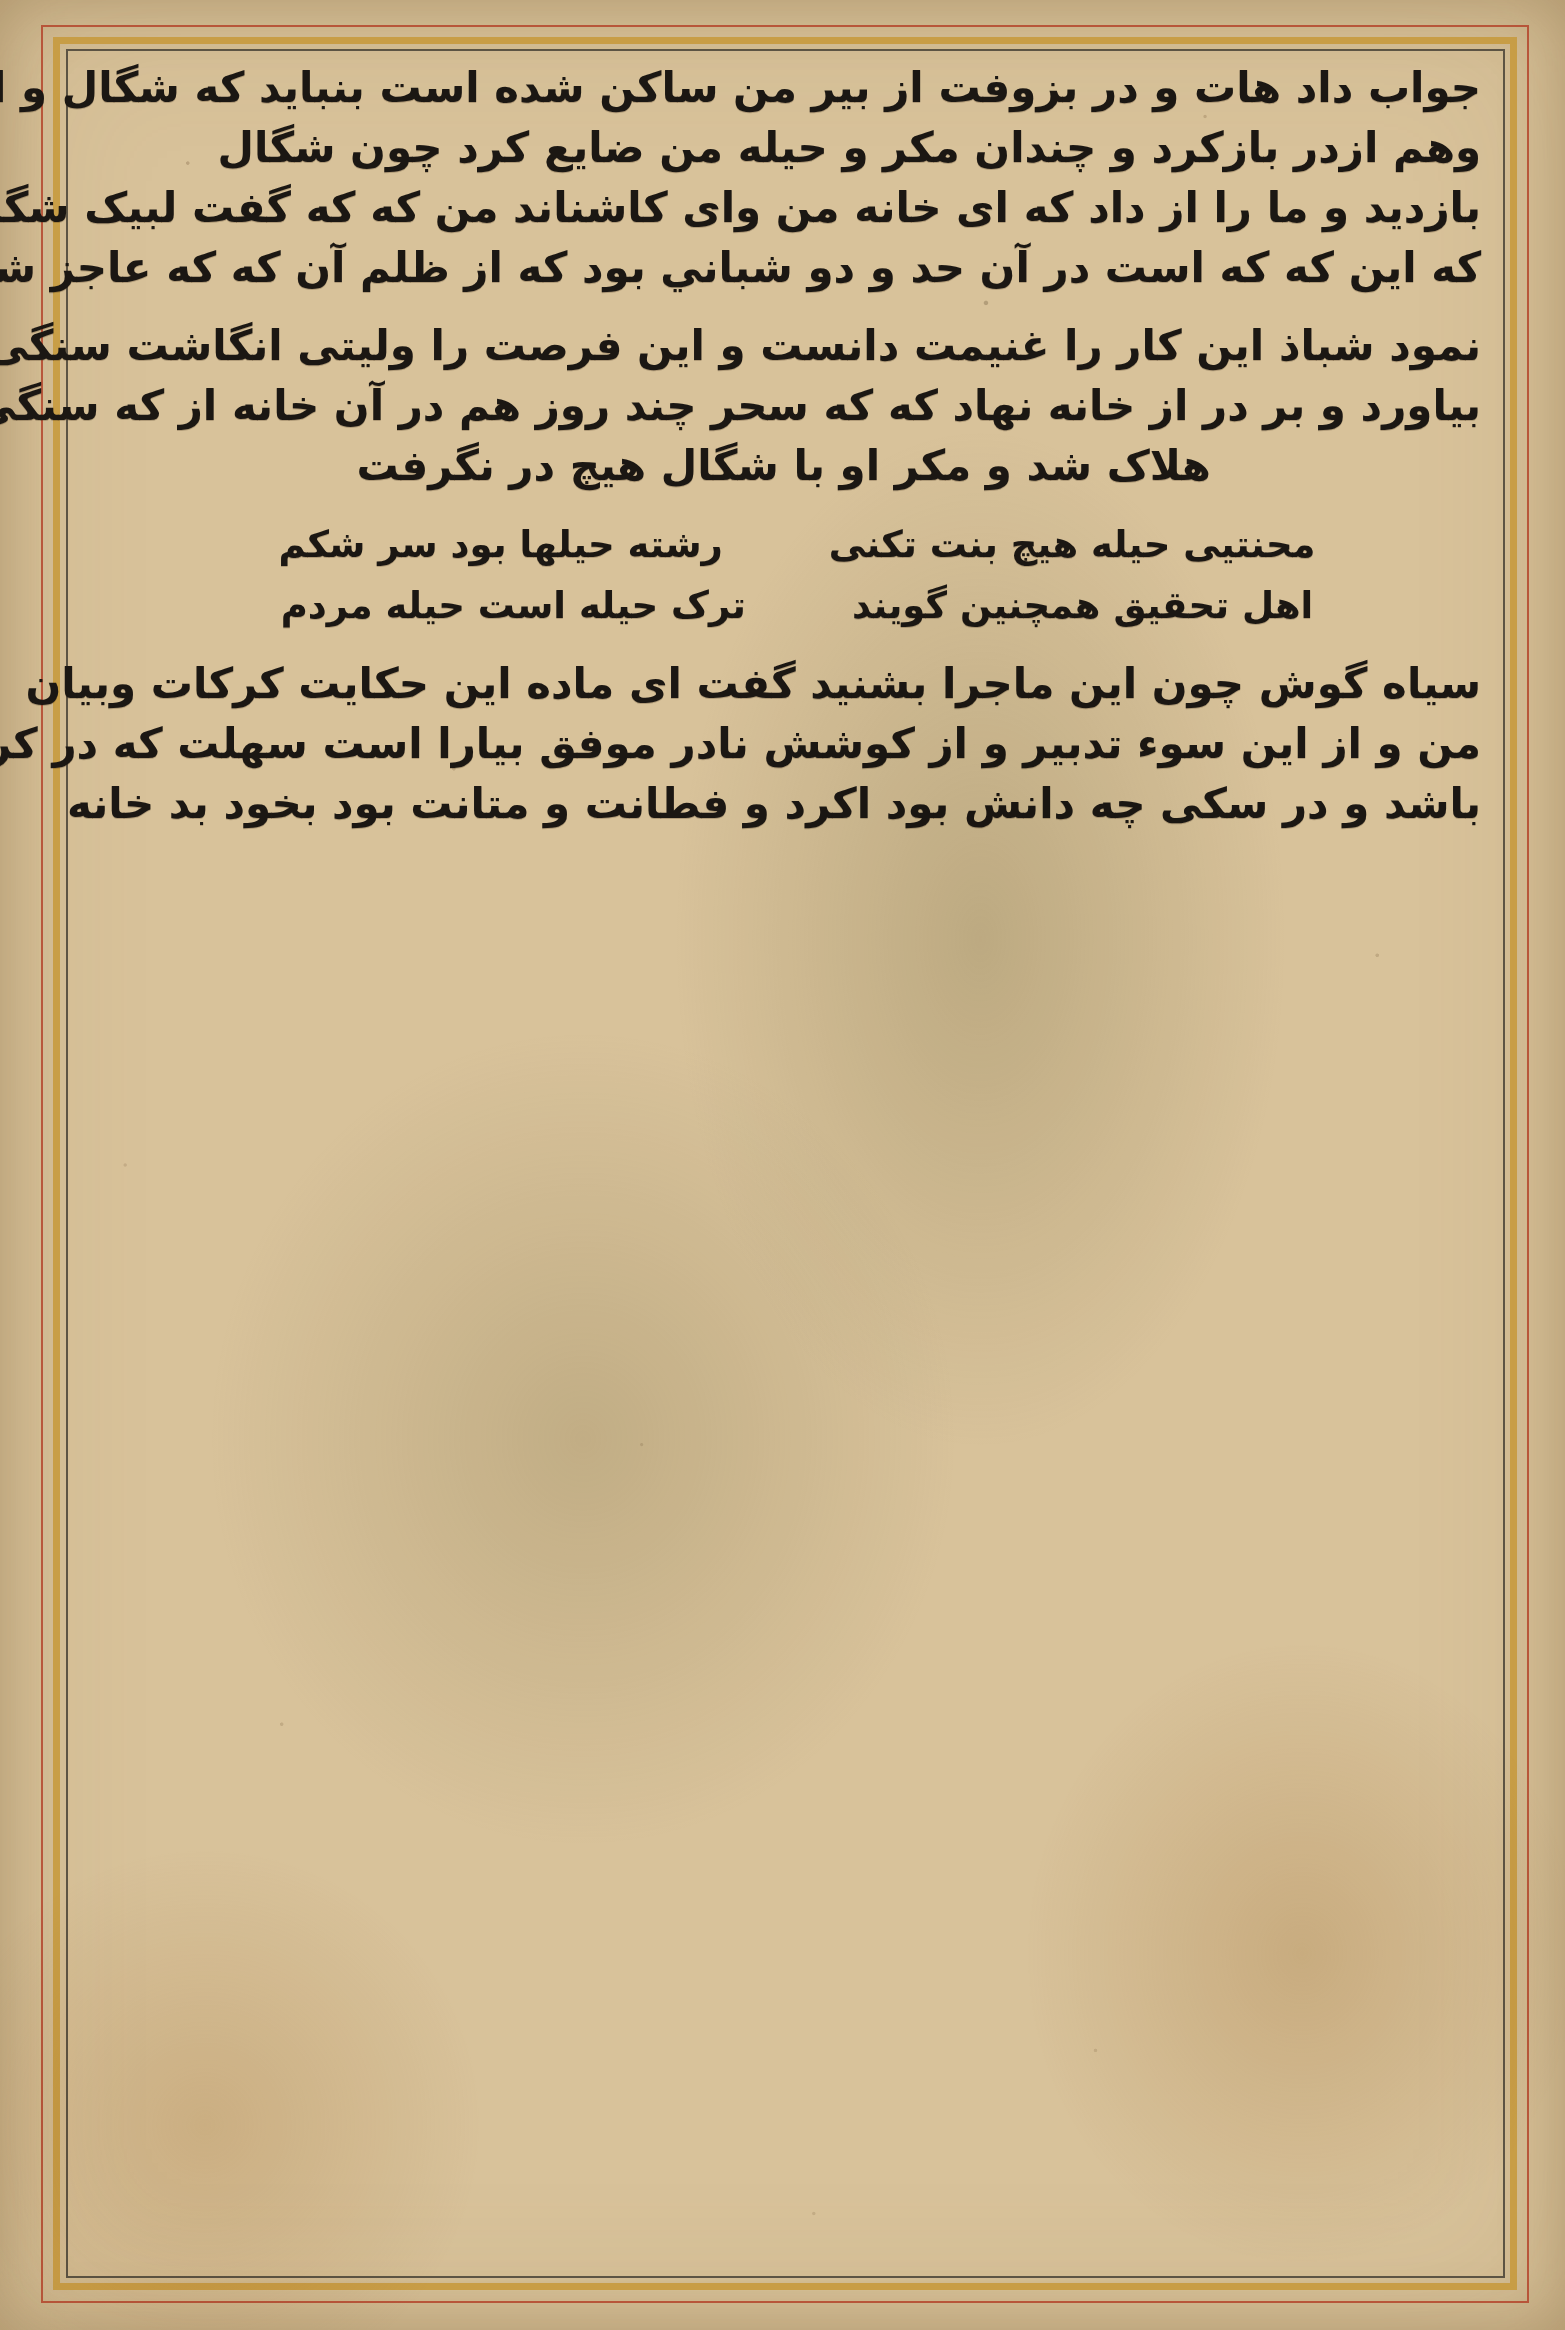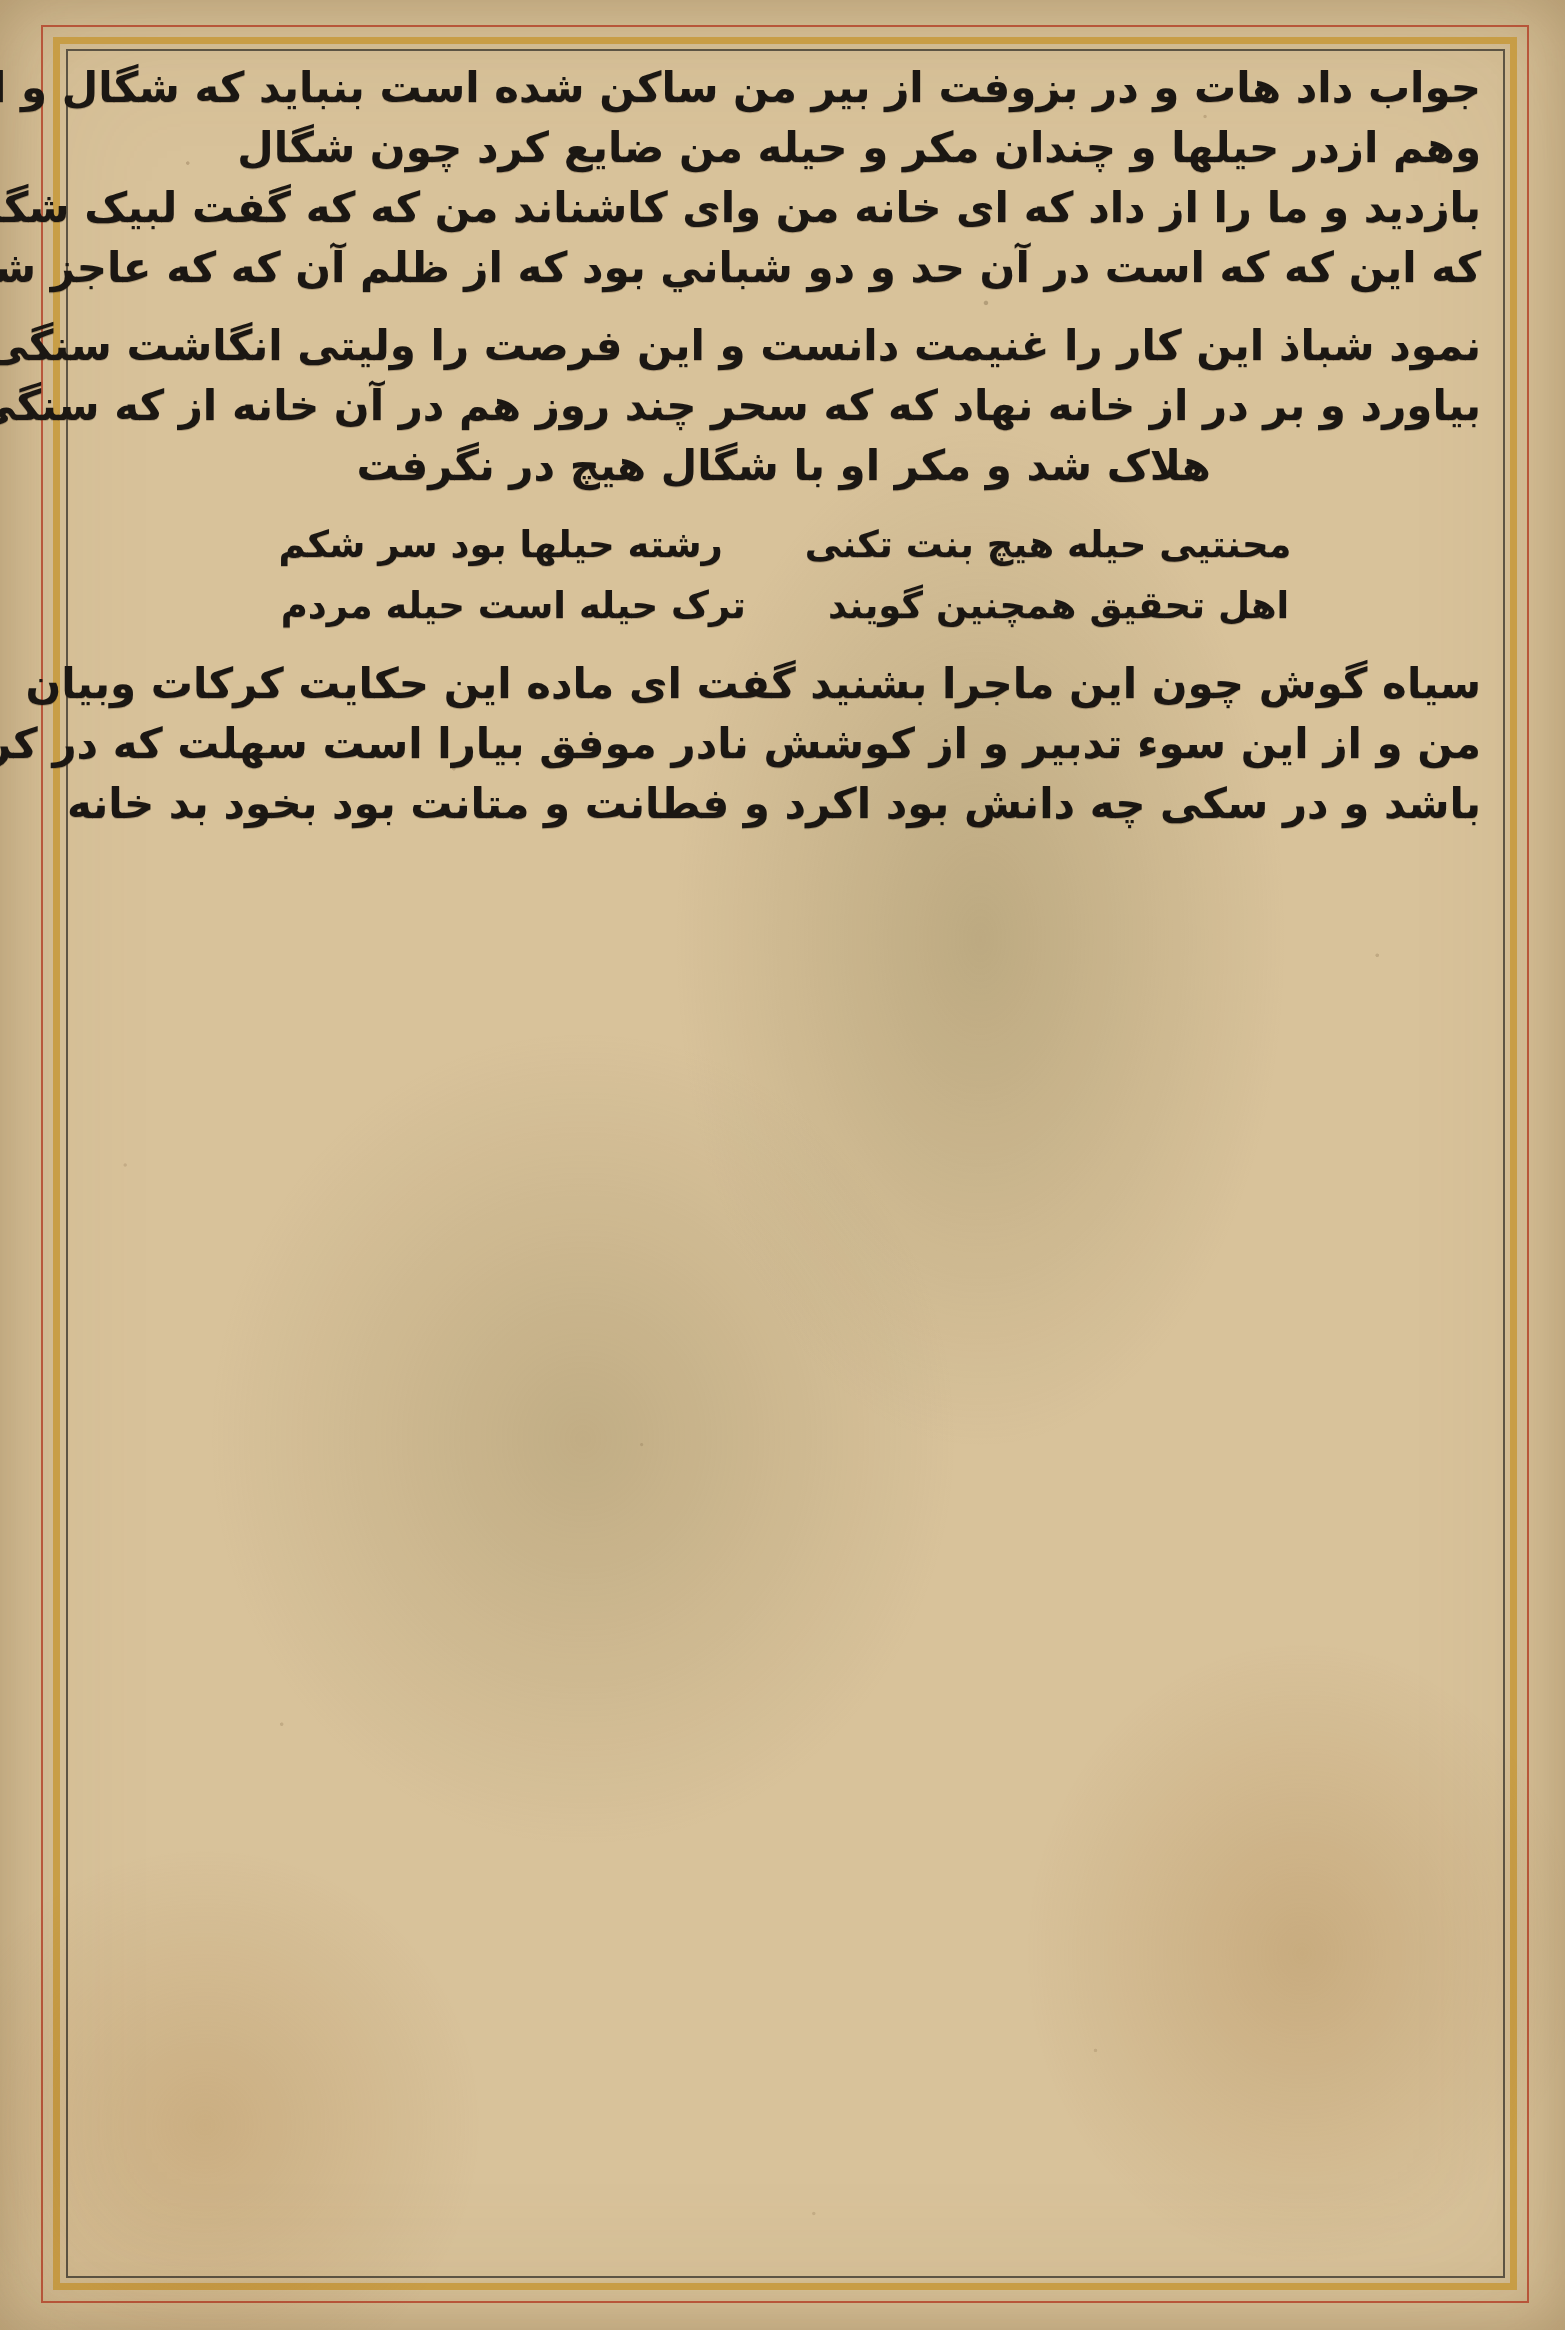--- a/index.html
+++ b/index.html
@@ -116,20 +116,21 @@
     display: flex;
     flex-direction: row;
     justify-content: center;
     gap: 82px;
     font-size: 37px;
     padding-right: 62px;
     padding-left: 62px;
   }
   .verse .hemistich {
     white-space: nowrap;
+    margin-left: 24px;
   }
   .spacer-md { height: 18px; }
 
   
   .stain {
     position: absolute;
     pointer-events: none;
     border-radius: 50%;
     mix-blend-mode: multiply;
   }
@@ -151,21 +152,21 @@
   <div class="speckles"></div>
 
   <div class="frame-outer-red"></div>
   <div class="frame-gold"></div>
   <div class="frame-inner-dark"></div>
 
   <div class="textblock">
 
     <div class="line prose" style="margin-top:4.1px;">جواب داد هات و در بزوفت از بیر من ساکن شده است بنباید که شگال و از نشنود</div>
     <div class="spacer-md"></div>
-    <div class="line prose">وهم ازدر حیلها و چندان مکر و حیله من ضایع کرد چون شگال</div>
+    <div class="line prose">وهم ازدر بازکرد و چندان مکر و حیله من ضایع کرد چون شگال</div>
     <div class="spacer-md"></div>
     <div class="line prose">بازدید و ما را از داد که ای خانه من وای کاشناند من که که گفت لبیک شگال دانست</div>
     <div class="spacer-md"></div>
     <div class="line prose">که این که که است در آن حد و دو شباني بود که از ظلم آن که که عاجز شد</div>
     <div class="spacer-md"></div>
     <div class="spacer-md"></div>
     <div class="line prose">نمود شباذ این کار را غنیمت دانست و این فرصت را ولیتی انگاشت سنگی گران</div>
     <div class="spacer-md"></div>
     <div class="line prose">بیاورد و بر در از خانه نهاد که که سحر چند روز هم در آن خانه از که سنگی و تنگی</div>
     <div class="spacer-md"></div>

